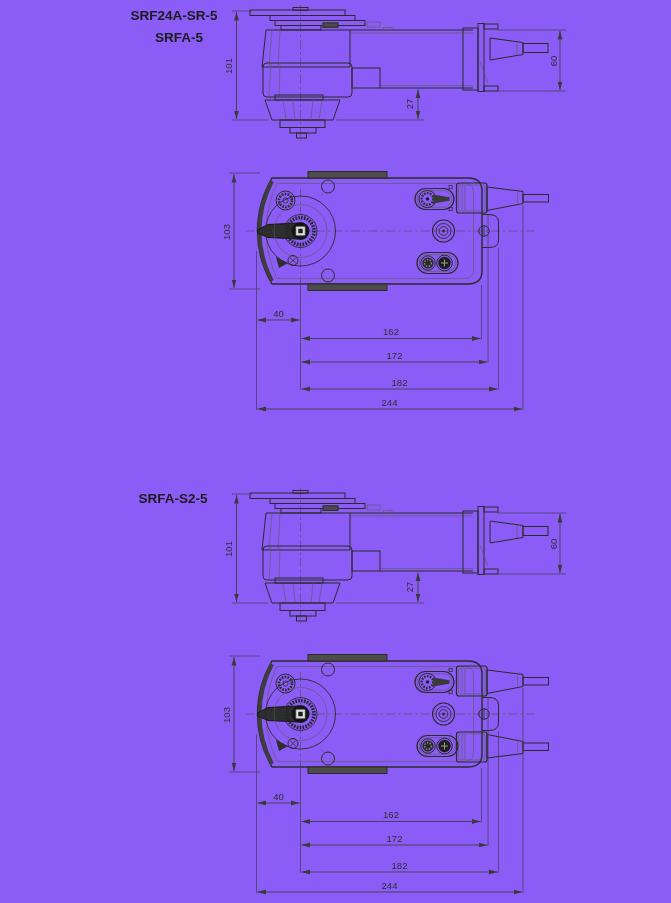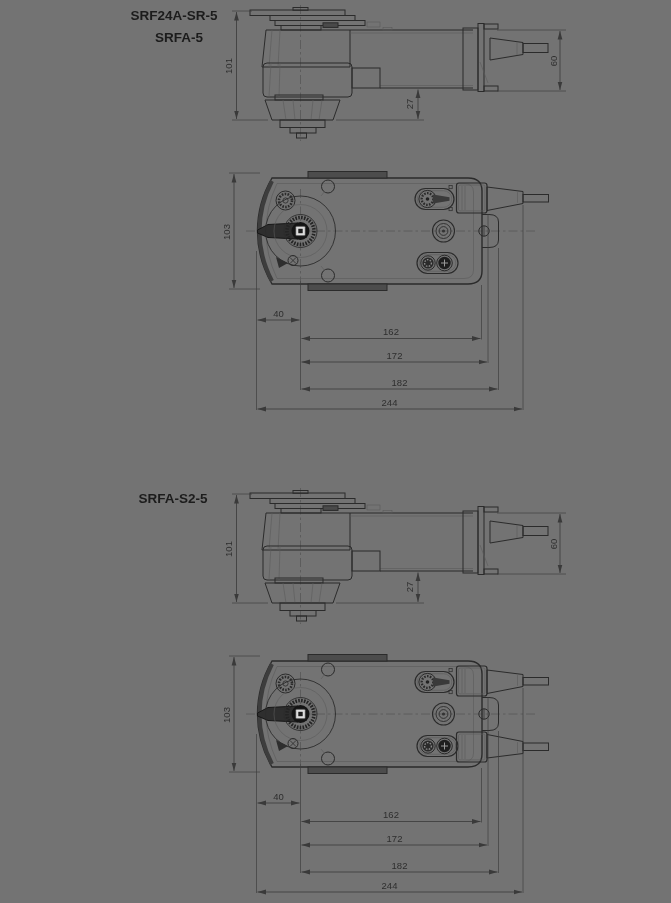--- a/index.html
+++ b/index.html
@@ -1,16 +1,16 @@
 <!DOCTYPE html>
 <html><head>
 <meta charset="utf-8">
 <style>
   html,body{margin:0;padding:0;background:#ffffff;}
-  .page{width:671px;height:903px;background:#737373;position:relative;overflow:hidden;}
+  .page{width:671px;height:903px;background:#8b5cf6;position:relative;overflow:hidden;}
   svg{display:block;}
   g.ln{stroke:#2b2b2b;fill:none;stroke-width:1;stroke-linecap:butt;stroke-linejoin:miter;}
   .thin{stroke:#5a5a5a;stroke-width:.6;}
   .thick-dark{stroke:#3d3d3d;stroke-width:4;fill:none;}
   .cl{stroke:#4a4a4a;stroke-width:.55;stroke-dasharray:9 3 2.5 3;fill:none;}
   g.dim{stroke:#3a3a3a;stroke-width:.65;fill:none;}
   .dimline{stroke-width:.8;marker-start:url(#arr);marker-end:url(#arr);}
   .knurl{stroke-dasharray:1.6 1.3;}
   text{stroke:none;}
   text.dim-text{font:9.5px "Liberation Sans", sans-serif;fill:#2e2e2e;}

